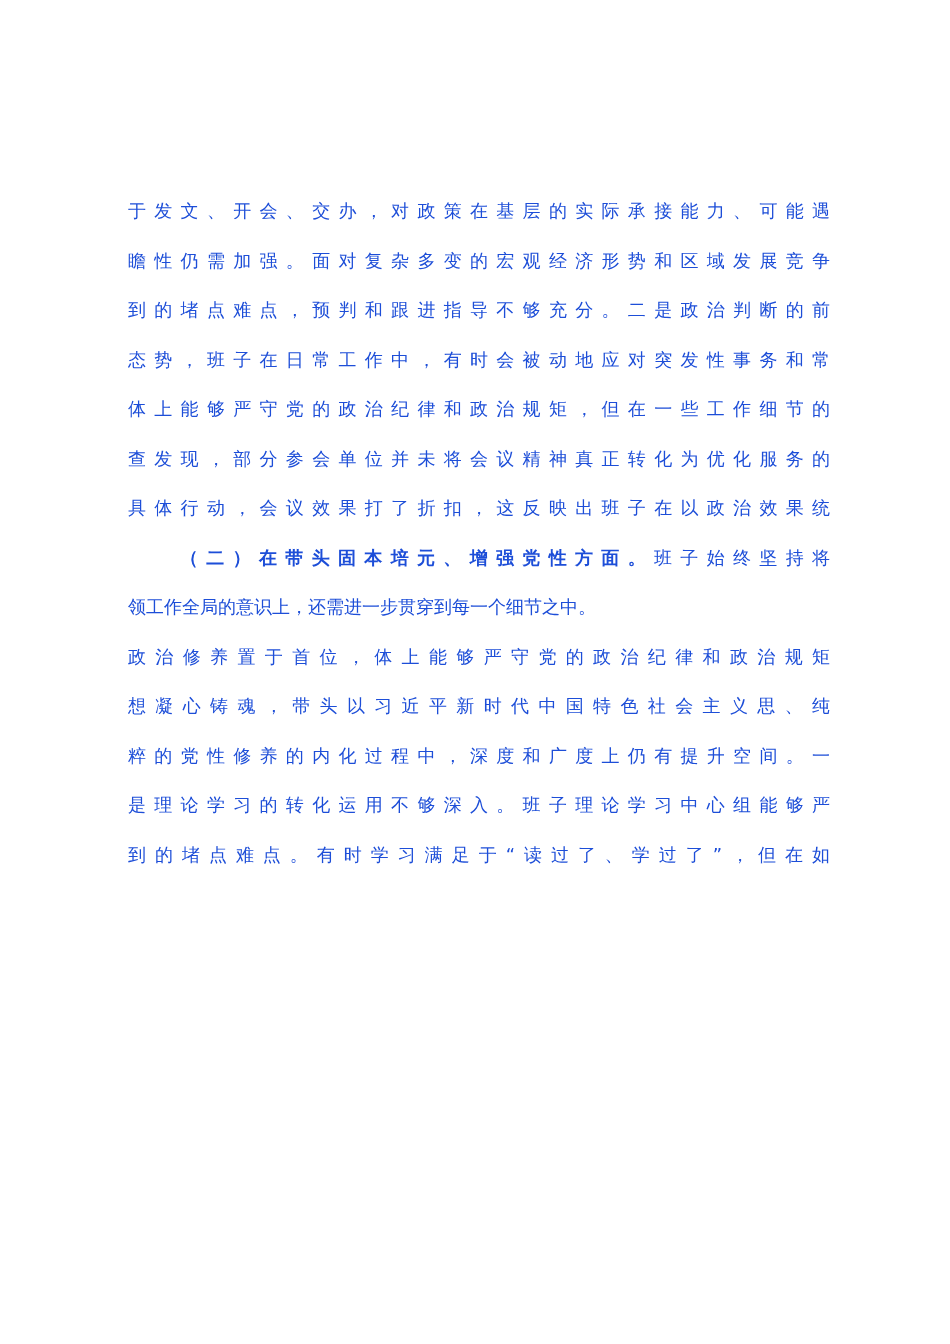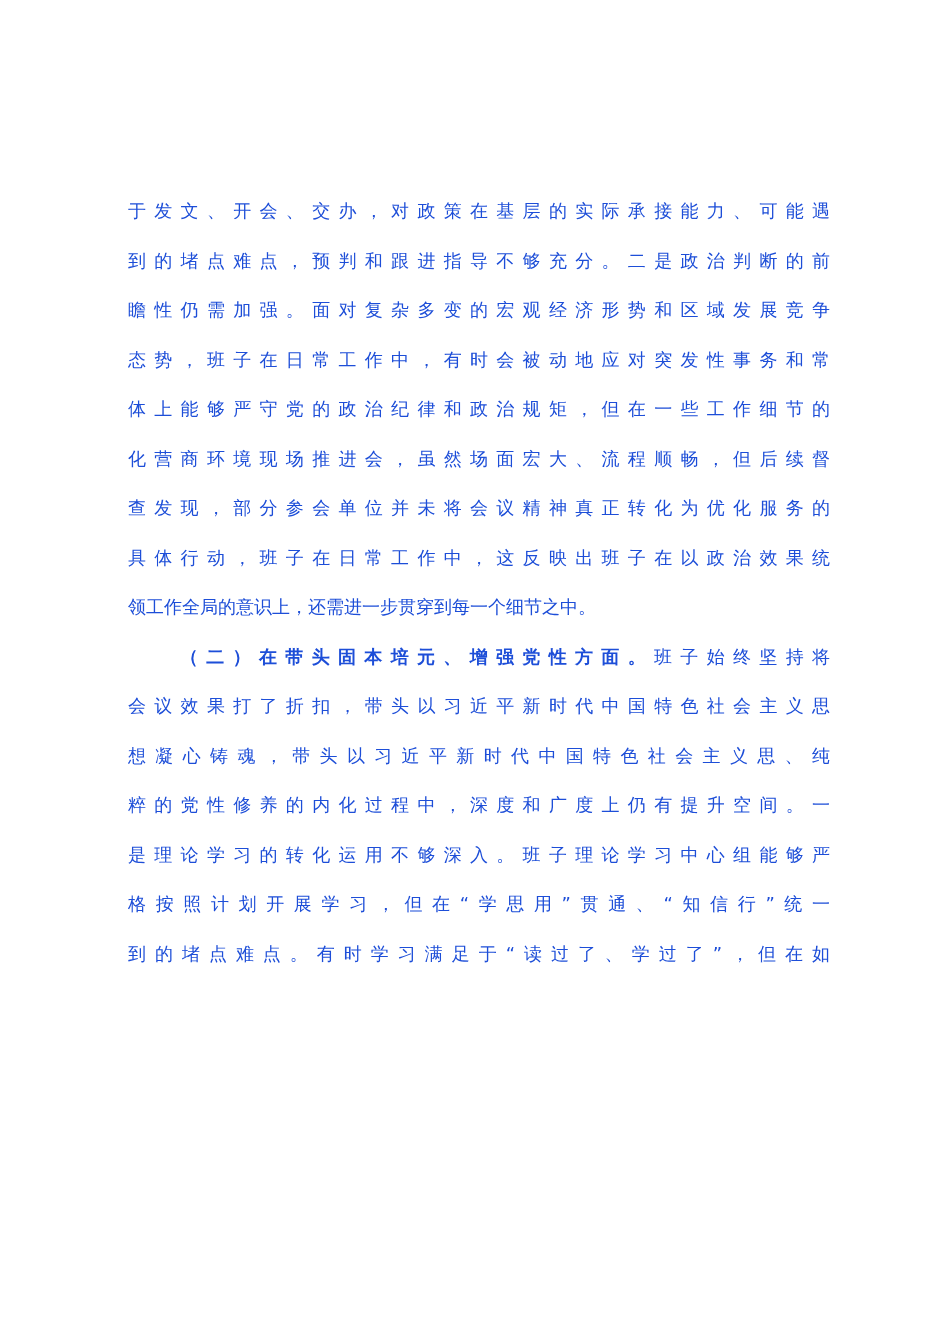--- a/index.html
+++ b/index.html
@@ -44,29 +44,27 @@
   .bold {
     font-weight: bold;
   }
 </style>
 </head>
 <body>
 
 <div class="page">
   <div class="text-block" id="text-block">
       <div class="line justify"><span>于发文、开会、交办，对政策在基层的实际承接能力、可能遇</span></div>
+      <div class="line justify"><span>瞻性仍需加强。面对复杂多变的宏观经济形势和区域发展竞争</span></div>
       <div class="line justify"><span>到的堵点难点，预判和跟进指导不够充分。二是政治判断的前</span></div>
-      <div class="line justify"><span>瞻性仍需加强。面对复杂多变的宏观经济形势和区域发展竞争</span></div>
       <div class="line justify"><span>态势，班子在日常工作中，有时会被动地应对突发性事务和常</span></div>
       <div class="line justify"><span>体上能够严守党的政治纪律和政治规矩，但在一些工作细节的</span></div>
-      <div class="line justify"><span>化营商环境现场推进会，虽然场面宏大、流程顺畅，但后续督</span></div>
       <div class="line justify"><span>查发现，部分参会单位并未将会议精神真正转化为优化服务的</span></div>
-      <div class="line justify"><span>具体行动，班子在日常工作中，这反映出班子在以政治效果统</span></div>
+      <div class="line justify"><span>具体行动，会议效果打了折扣，这反映出班子在以政治效果统</span></div>
+      <div class="line justify indent"><span class="bold">（二）在带头固本培元、增强党性方面。</span><span>班子始终坚持将</span></div>
       <div class="line"><span>领工作全局的意识上，还需进一步贯穿到每一个细节之中。</span></div>
-      <div class="line justify indent"><span class="bold">（二）在带头固本培元、增强党性方面。</span><span>班子始终坚持将</span></div>
-      <div class="line justify"><span>会议效果打了折扣，带头以习近平新时代中国特色社会主义思</span></div>
+      <div class="line justify"><span>政治修养置于首位，体上能够严守党的政治纪律和政治规矩</span></div>
       <div class="line justify"><span>想凝心铸魂，带头以习近平新时代中国特色社会主义思、纯</span></div>
       <div class="line justify"><span>粹的党性修养的内化过程中，深度和广度上仍有提升空间。一</span></div>
       <div class="line justify"><span>是理论学习的转化运用不够深入。班子理论学习中心组能够严</span></div>
-      <div class="line justify"><span>格按照计划开展学习，但在“学思用”贯通、“知信行”统一</span></div>
       <div class="line justify"><span>到的堵点难点。有时学习满足于“读过了、学过了”，但在如</span></div>
     </div>
 </div>
 
 </body></html>

